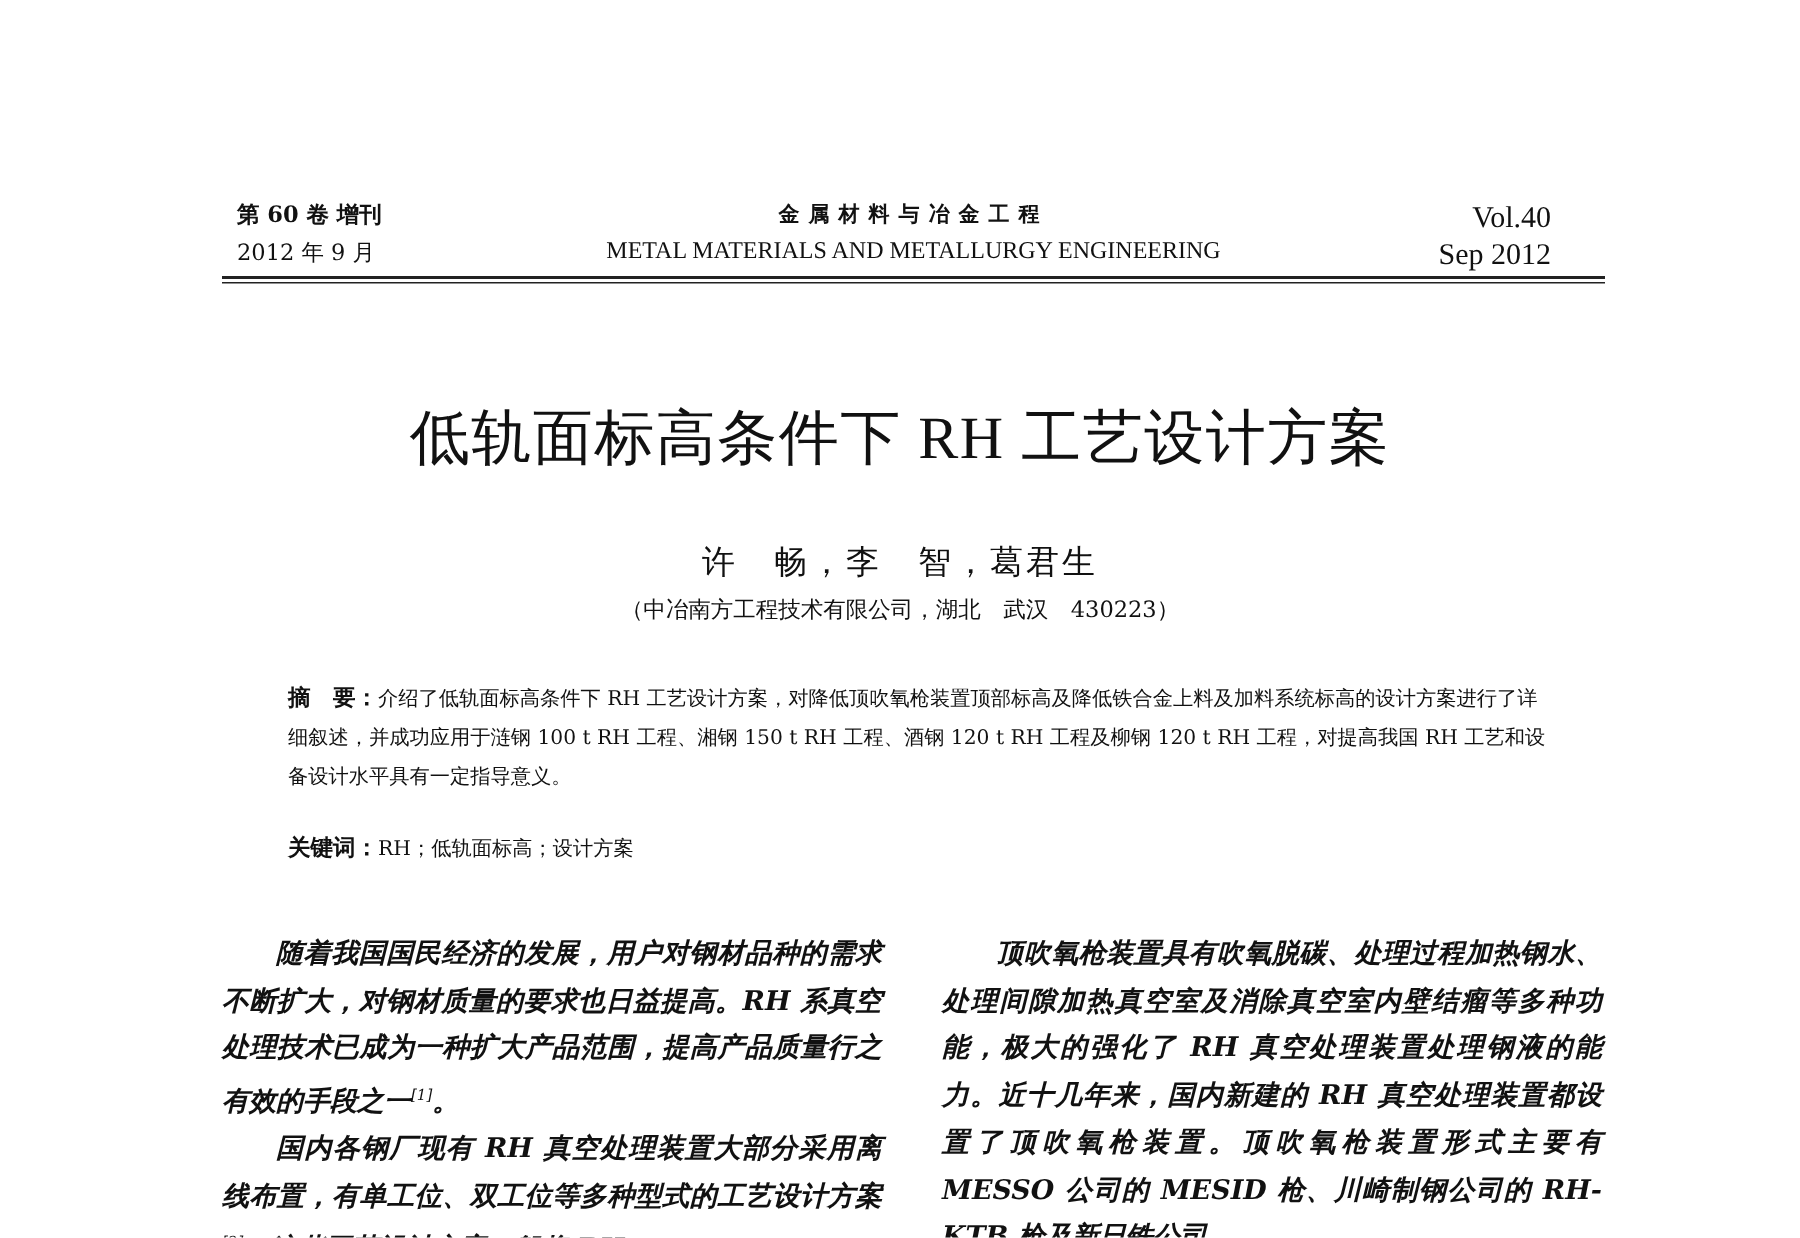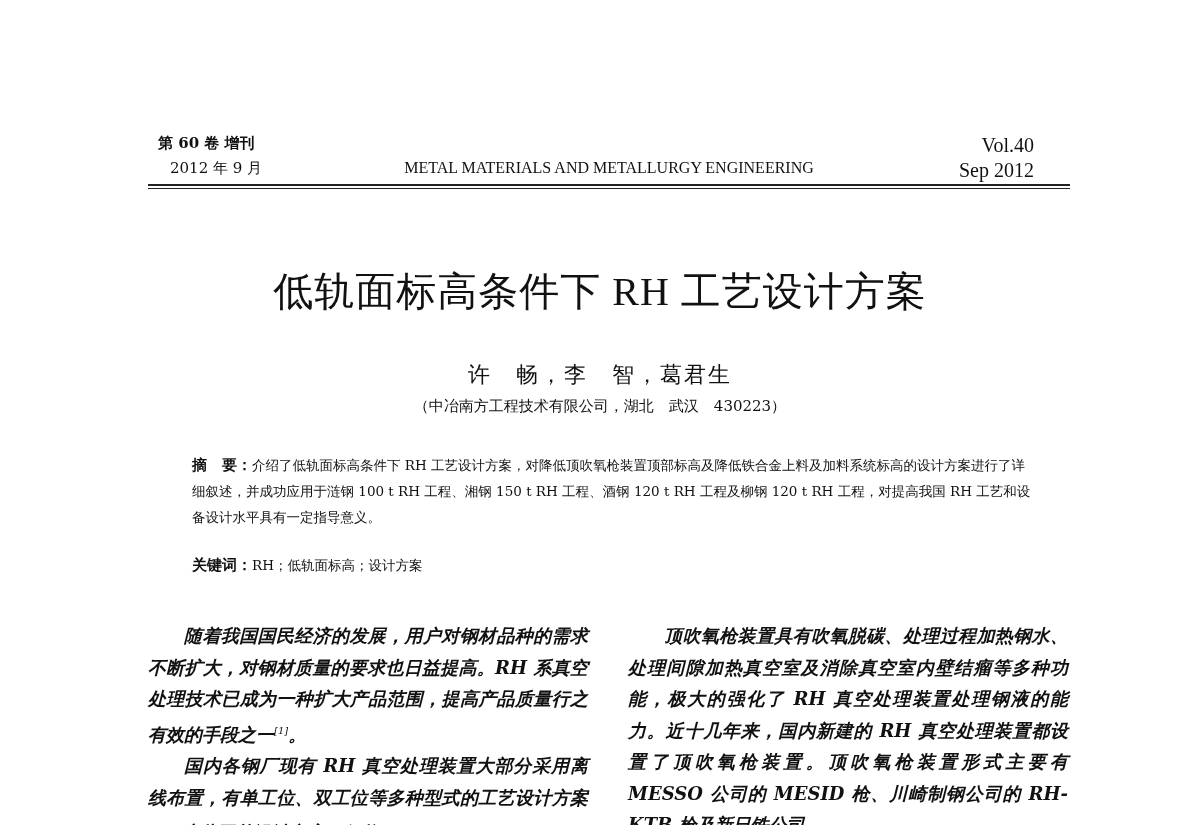--- a/index.html
+++ b/index.html
@@ -7,21 +7,21 @@
     width: 1200px; height: 825px; overflow: hidden;
     background: #ffffff; color: #111;
     font-family: "DejaVu Serif", "Liberation Serif", serif;
     position: relative;
   }
   .hdr { position: absolute; left: 148px; width: 922px; top: 132px; height: 60px; }
   .hdr-row { position: absolute; left: 0; right: 0; height: 22px; font-size: 15px; }
   .hdr-row.r1 { top: 2px; }
   .hdr-row.r2 { top: 27px; }
   .hdr .l { position: absolute; left: 10px; font-weight: bold; }
-  .hdr .r2 .l { font-weight: normal; margin-left: 12px; }
+  .hdr .r2 .l { font-weight: normal; }
   .hdr .c { position: absolute; left: 0; right: 0; text-align: center; }
   .hdr .r1 .c { font-weight: bold; letter-spacing: 6px; font-size: 14px; }
   .hdr .r2 .c { font-family: "Liberation Serif", serif; font-size: 16px; }
   .hdr .r { position: absolute; right: 36px; font-family: "Liberation Serif", serif; font-size: 20px; }
   .rule1 { position: absolute; left: 148px; width: 922px; top: 184px; height: 2px; background: #222; }
   .rule2 { position: absolute; left: 148px; width: 922px; top: 188px; height: 1px; background: #222; }
 
   .title { position: absolute; left: 0; right: 0; top: 264px; text-align: center;
     font-family: Liberation Serif, serif; font-size: 40px; letter-spacing: 1px; }
   .authors { position: absolute; left: 0; right: 0; top: 360px; text-align: center; font-size: 22px; letter-spacing: 2px; }
@@ -37,20 +37,21 @@
   .col.right { left: 628px; }
   .col p { margin: 0; text-indent: 2em; font-style: italic; }
   sup { font-size: 10px; font-weight: normal; }
 </style>
 </head>
 <body>
 
 <div class="hdr">
   <div class="hdr-row r1">
     <span class="l">第 60 卷 增刊</span>
+    <span class="c">金属材料与冶金工程</span>
     <span class="r">Vol.40</span>
   </div>
   <div class="hdr-row r2">
     <span class="l">2012 年 9 月</span>
     <span class="c">METAL MATERIALS AND METALLURGY ENGINEERING</span>
     <span class="r">Sep  2012</span>
   </div>
 </div>
 <div class="rule1"></div>
 <div class="rule2"></div>

